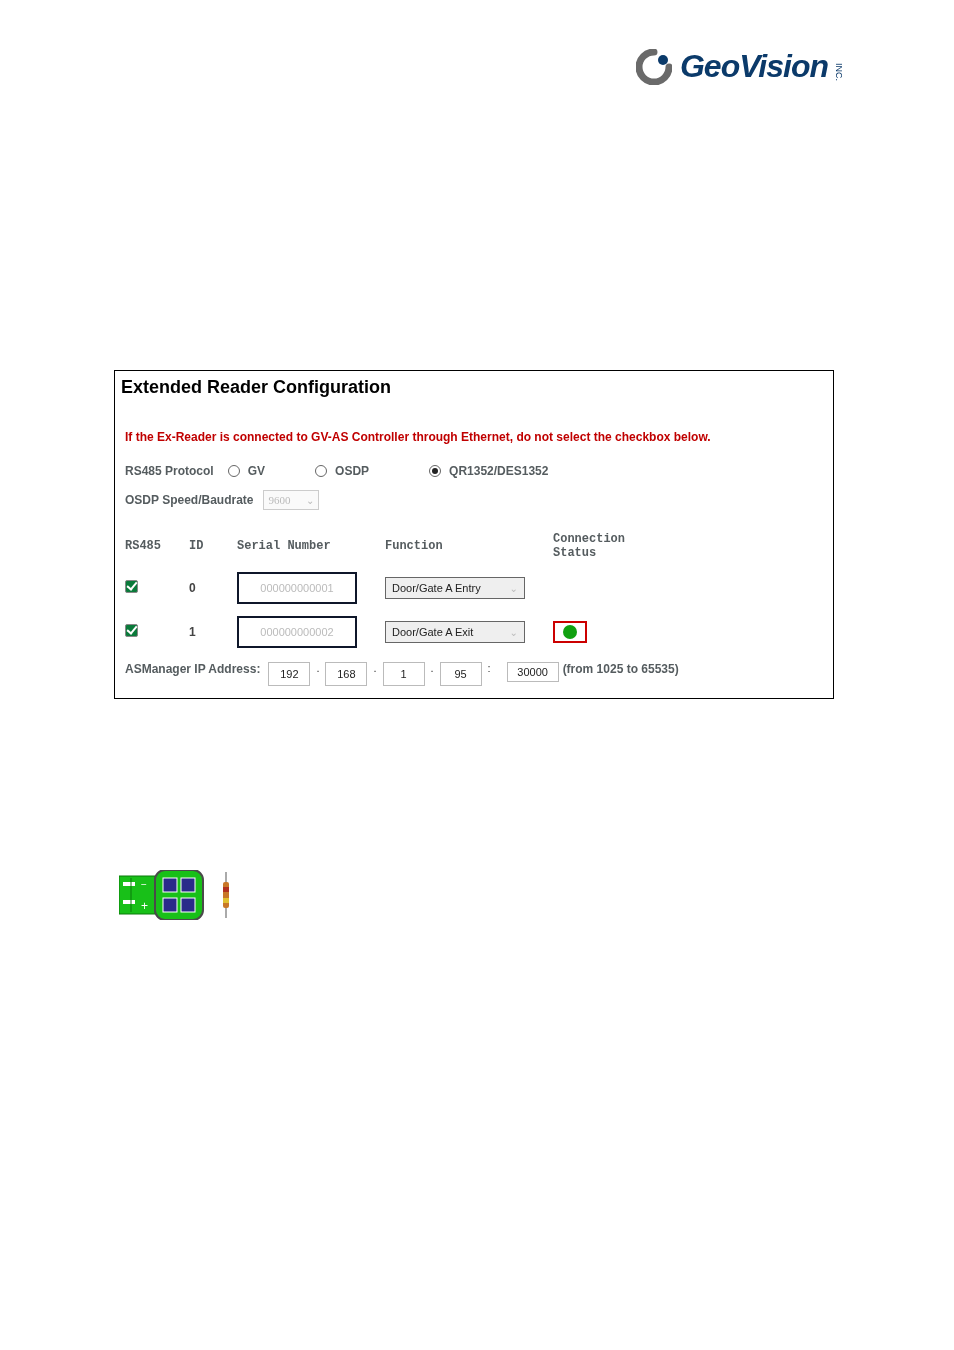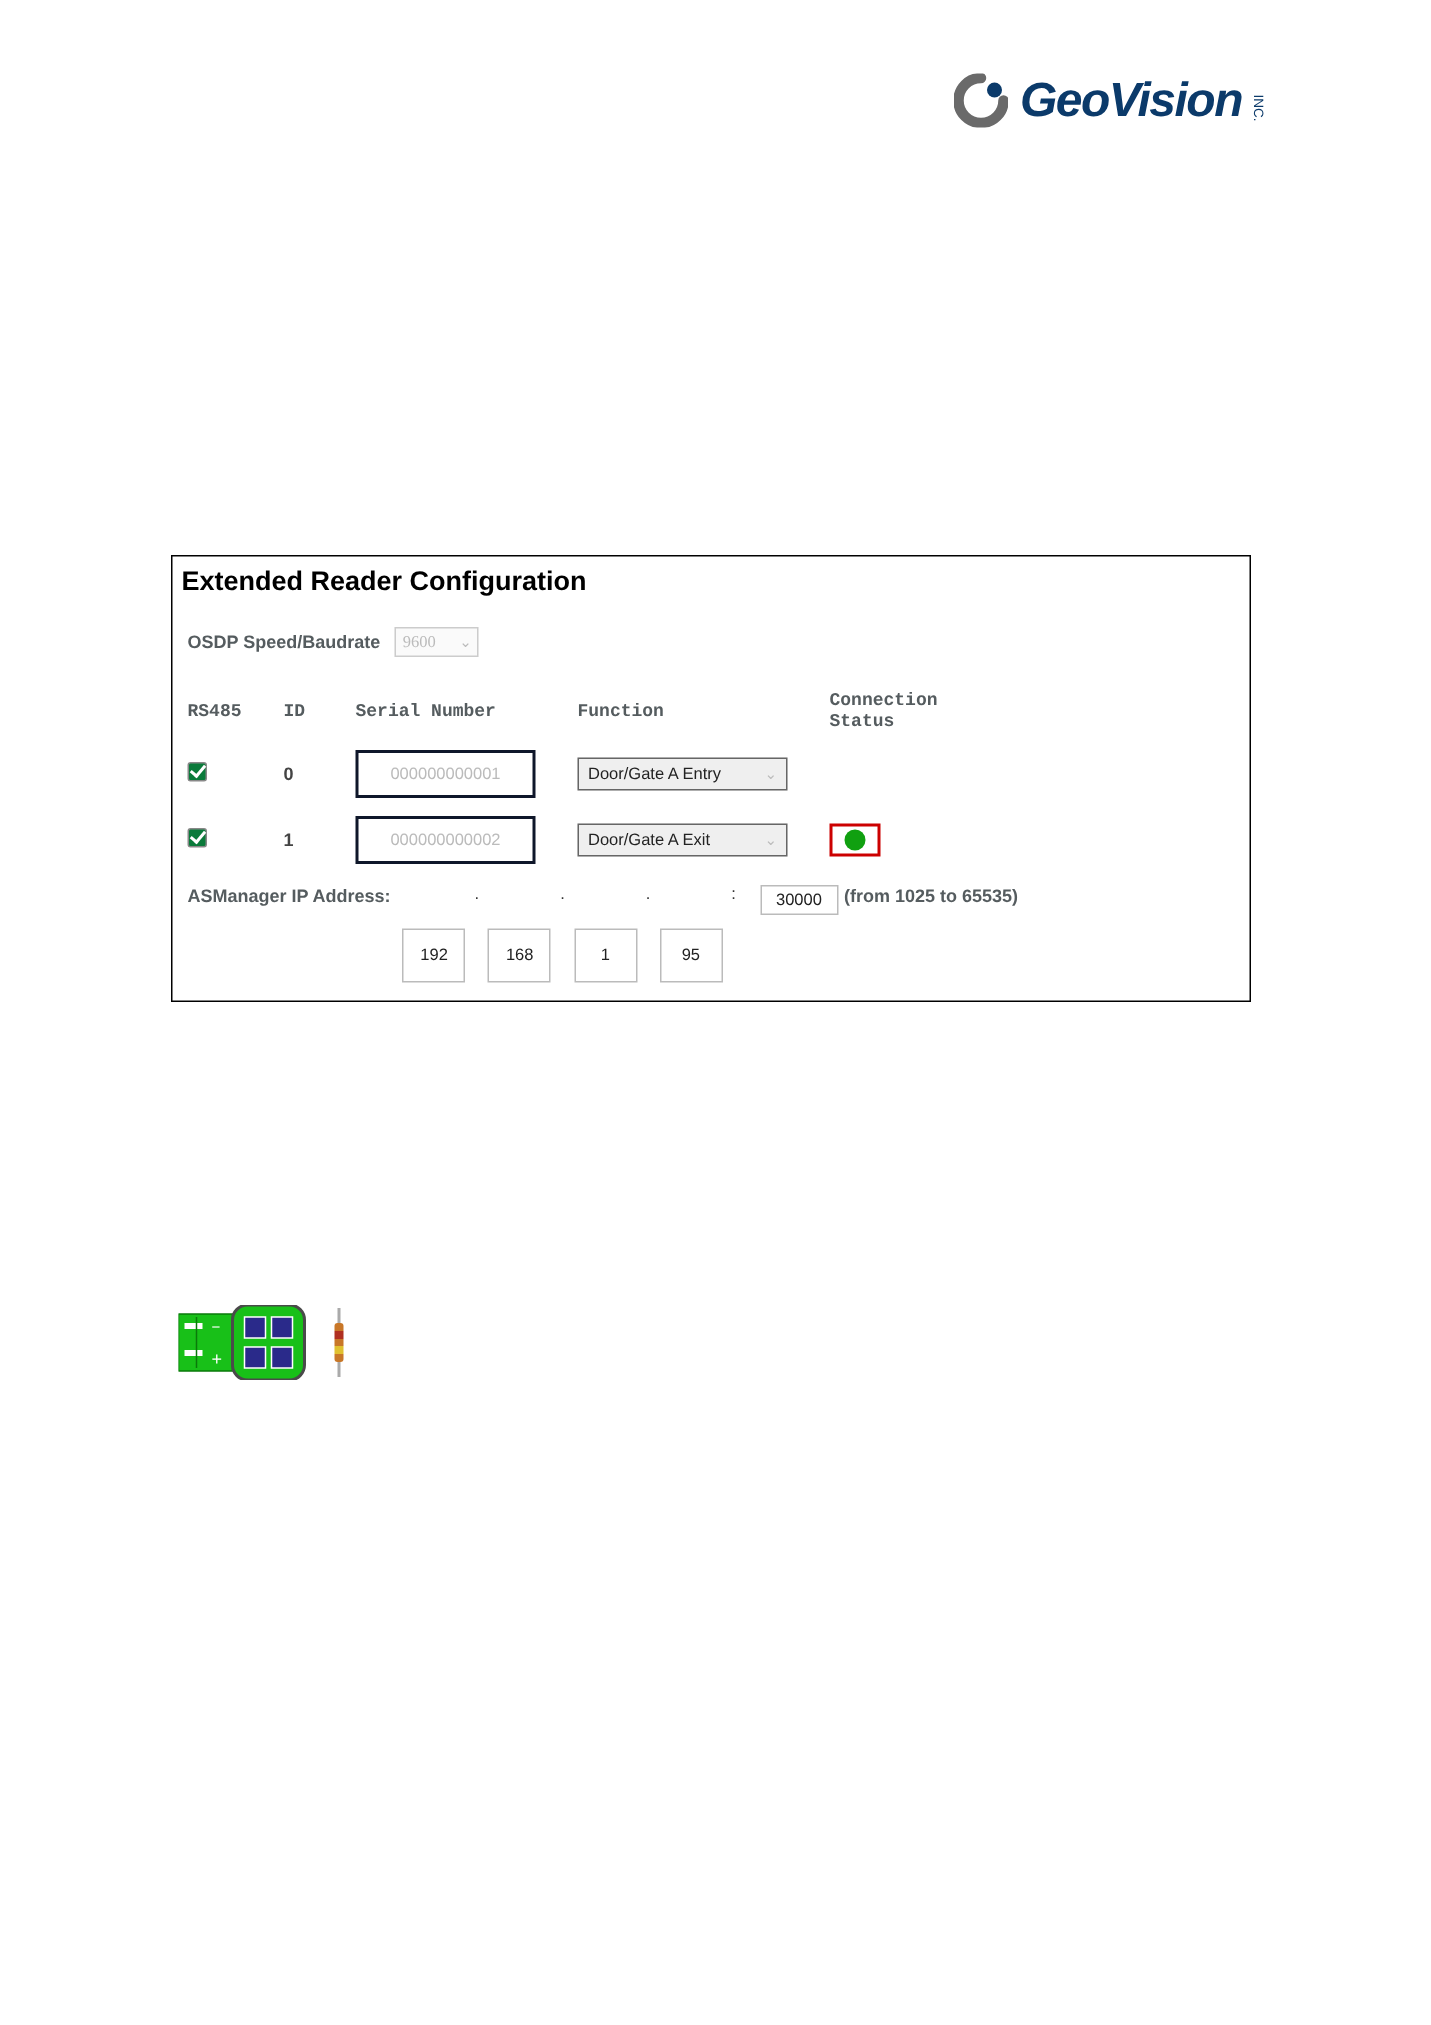--- a/index.html
+++ b/index.html
@@ -198,30 +198,29 @@
   }
 
   .ip-row {
     display: flex;
     gap: 4px;
     padding-top: 8px;
     flex-wrap: nowrap;
   }
   .ip-oct {
     width: 42px;
-    height: 36px;
+    height: 24px;
     border: 1px solid #bbb;
     background: #fff;
     font-size: 11px;
     color: #222;
     text-align: center;
     display: flex;
     align-items: center;
     justify-content: center;
-    margin-top: 29px;
   }
   .dot { color: #333; font-size: 11px; padding: 0 2px; }
   .port-box {
     width: 52px;
     height: 20px;
     border: 1px solid #bbb;
     background: #fff;
     font-size: 11px;
     color: #222;
     text-align: center;
@@ -271,21 +270,33 @@
     <circle cx="27" cy="11" r="5" fill="#0b3a6a"></circle>
   </svg>
   <span class="logo-text">GeoVision</span>
   <span class="logo-inc">INC.</span>
 </div>
 
 <div class="config-box">
   <div class="config-title">Extended Reader Configuration</div>
 
   <div class="inner-pad">
-
+    <div class="warning">If the Ex-Reader is connected to GV-AS Controller through Ethernet, do not select the checkbox below.</div>
+
+    <div class="row">
+      <span class="label">RS485 Protocol</span>
+      <span class="radio"></span>
+      <span class="radio-label">GV</span>
+      <span style="width:30px"></span>
+      <span class="radio"></span>
+      <span class="radio-label">OSDP</span>
+      <span style="width:40px"></span>
+      <span class="radio selected"></span>
+      <span class="radio-label">QR1352/DES1352</span>
+    </div>
 
     <div class="row">
       <span class="label">OSDP Speed/Baudrate</span>
       <span class="baudrate-select">
         <span>9600</span>
         <span class="chev">⌄</span>
       </span>
     </div>
 
     <div class="grid">

